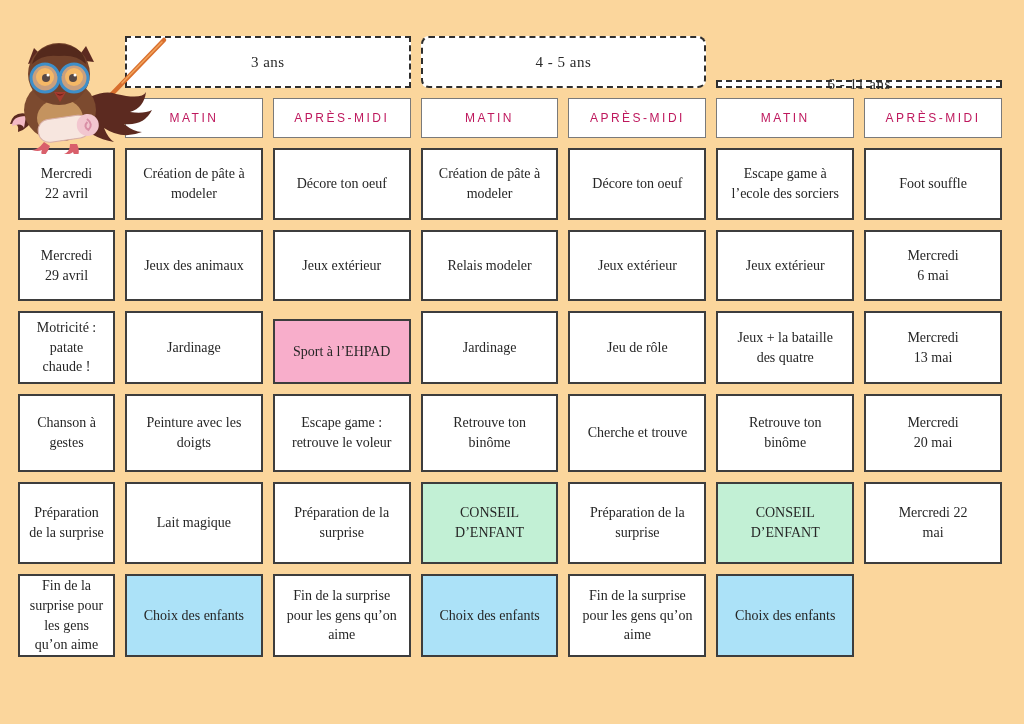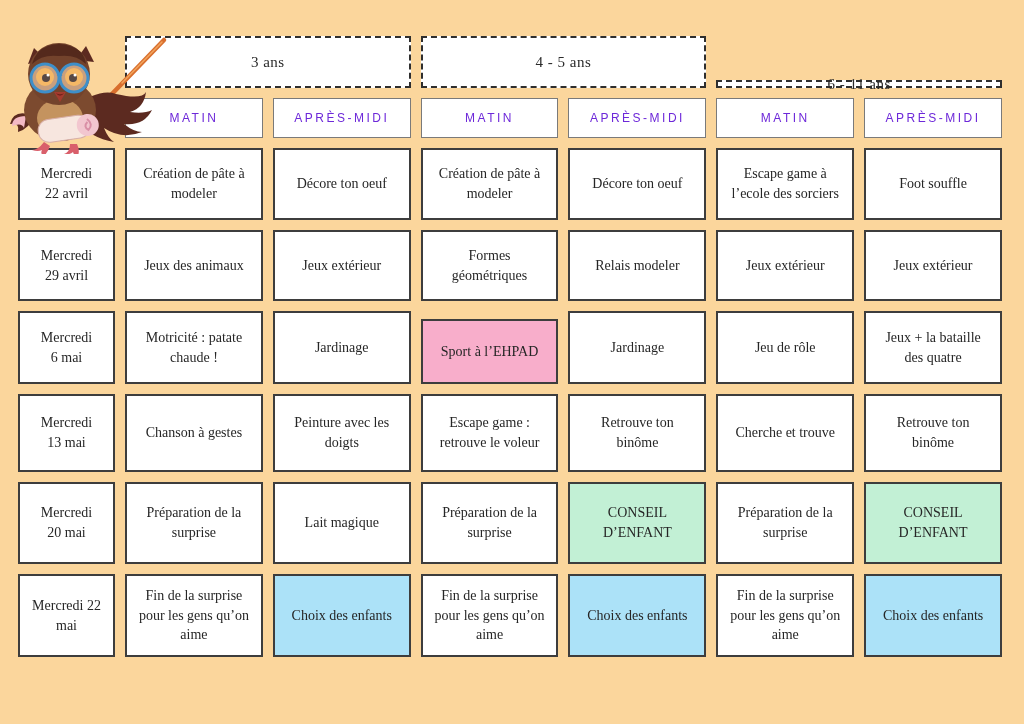--- a/index.html
+++ b/index.html
@@ -27,29 +27,29 @@
   .sp-1 { grid-row:1; grid-column:1; }
   .sp-2 { grid-row:2; grid-column:1; }
   .age-header {
     grid-row:1;
     background:#FFFFFF;
     border:2px dashed #2E2E2E;
     display:flex; align-items:center; justify-content:center;
     font-size:15px; color:#2A2A2A; letter-spacing:0.5px;text-align:right;
   }
   .age-1 { grid-column:2 / span 2; }
-  .age-2 { grid-column:4 / span 2; }
+  .age-2 { grid-column:4 / span 2;border-radius:8px; }
   .age-3 { grid-column:6 / span 2;margin-top:44px; }
   .period-header {
     grid-row:2;
     background:#FFFFFF;
     border:1px solid #7A7A7A;
     display:flex; align-items:center; justify-content:center;
     font-family:"Liberation Sans","DejaVu Sans",sans-serif;
-    font-size:12px; letter-spacing:2.5px; color:#6d28d9;
+    font-size:12px; letter-spacing:2.5px; color:#be185d;
   }
   .pc-1{grid-column:2} .pc-2{grid-column:3} .pc-3{grid-column:4}
   .pc-4{grid-column:5} .pc-5{grid-column:6} .pc-6{grid-column:7}
   .cell {
     background:#FFFFFF;
     border:2px solid #3D3D3D;
     display:flex; align-items:center; justify-content:center;
     text-align:center;
     font-size:14px; line-height:1.4; color:#262626;
     padding:4px 9px;
@@ -125,21 +125,20 @@
       <div class="cell">Création de pâte à modeler</div>
       <div class="cell">Décore ton oeuf</div>
       <div class="cell">Création de pâte à modeler</div>
       <div class="cell">Décore ton oeuf</div>
       <div class="cell">Escape game à l’ecole des sorciers</div>
       <div class="cell">Foot souffle</div>
       <div class="cell">Mercredi
 29 avril</div>
       <div class="cell">Jeux des animaux</div>
       <div class="cell">Jeux extérieur</div>
-      <div class="cell">Formes géométriques</div>
       <div class="cell">Relais modeler</div>
       <div class="cell">Jeux extérieur</div>
       <div class="cell">Jeux extérieur</div>
       <div class="cell">Mercredi
 6 mai</div>
       <div class="cell">Motricité : patate chaude !</div>
       <div class="cell">Jardinage</div>
       <div class="cell" style="background: rgb(248, 174, 203); margin-top: 8px;">Sport à l’EHPAD</div>
       <div class="cell">Jardinage</div>
       <div class="cell">Jeu de rôle</div>

